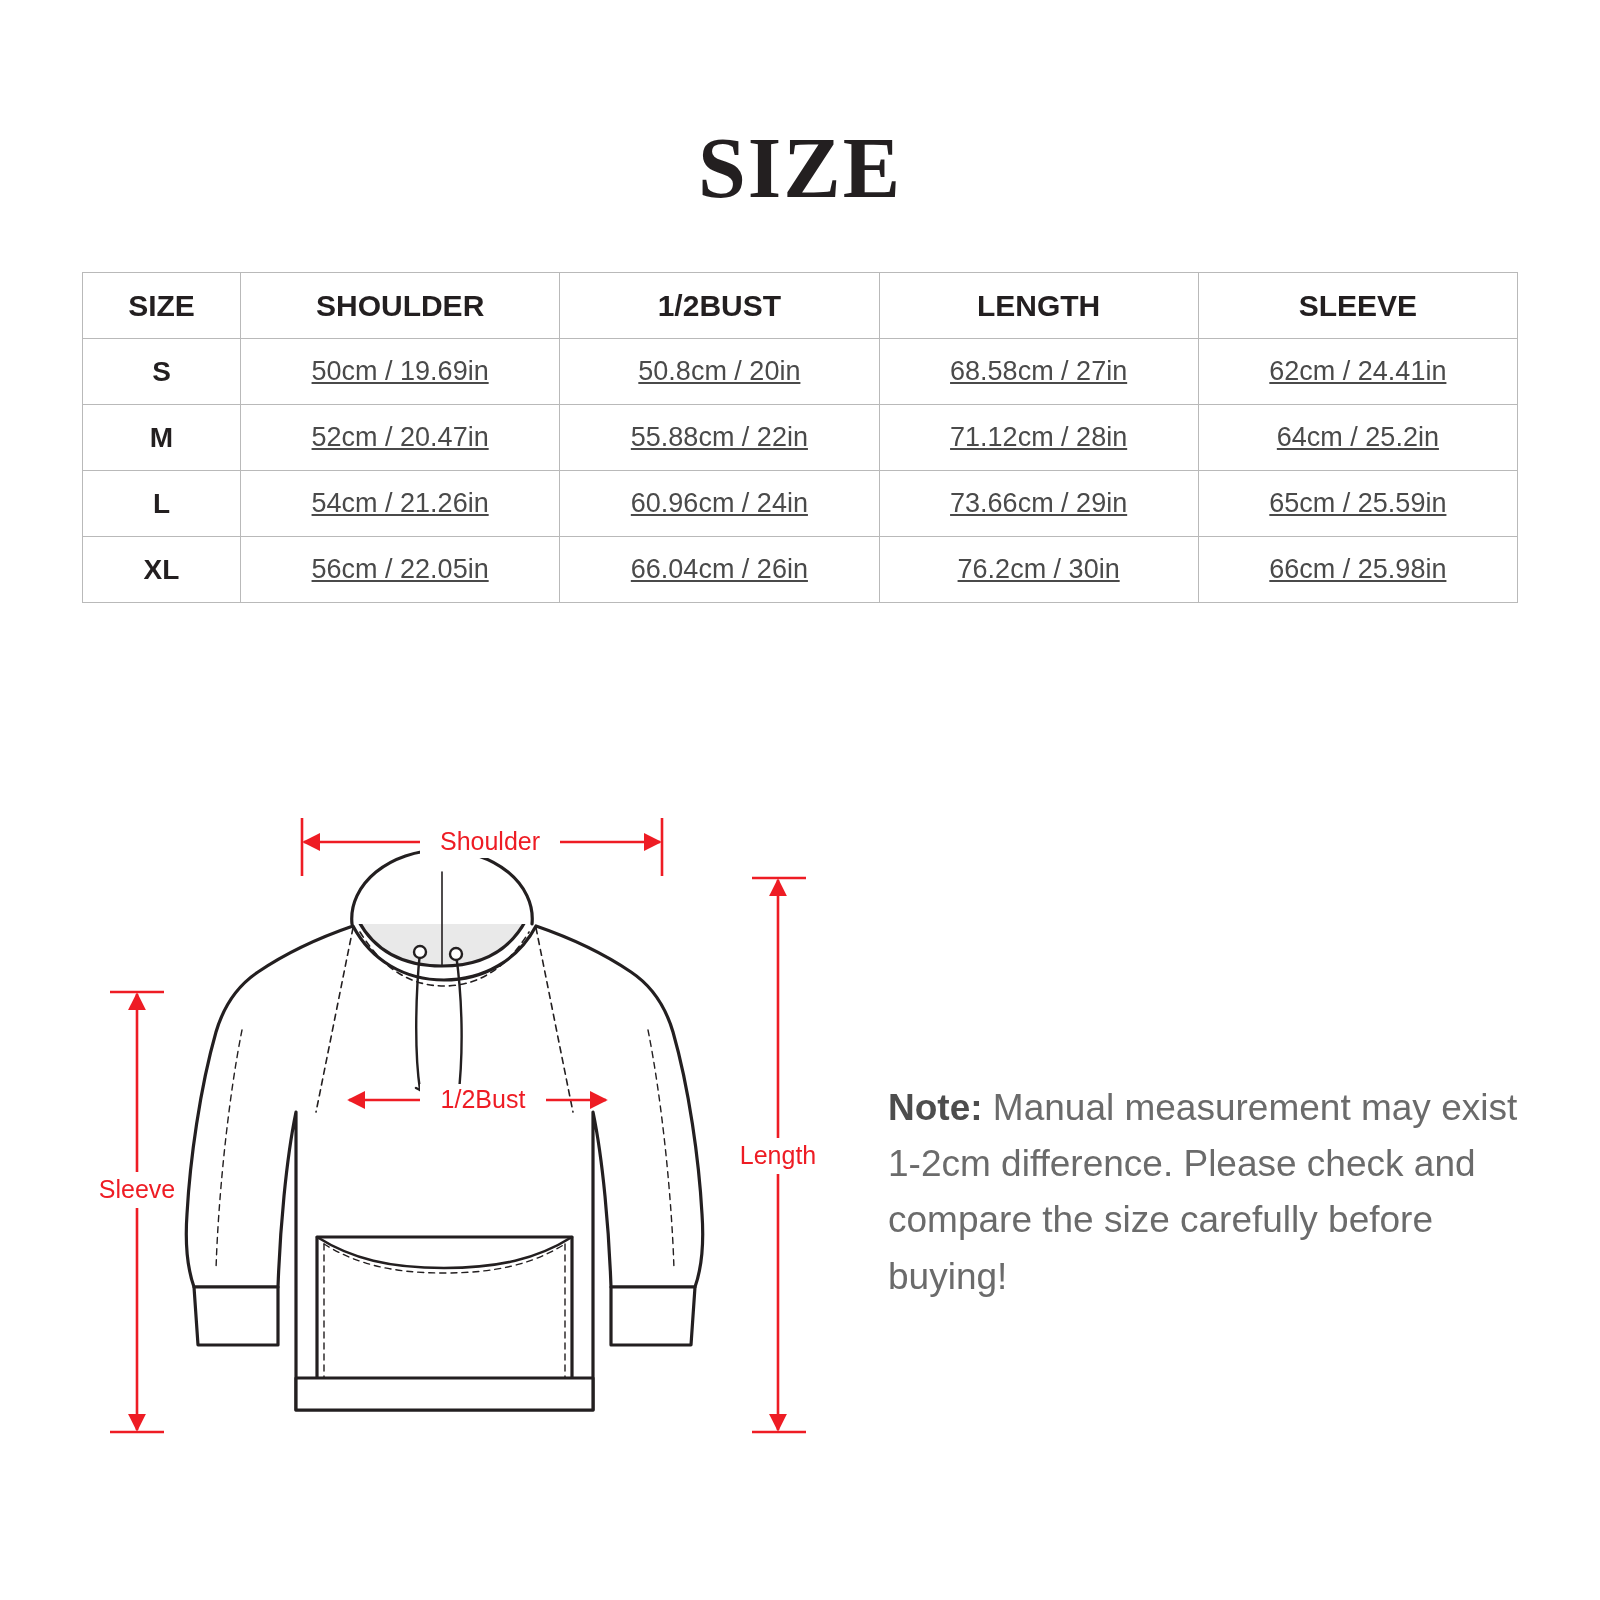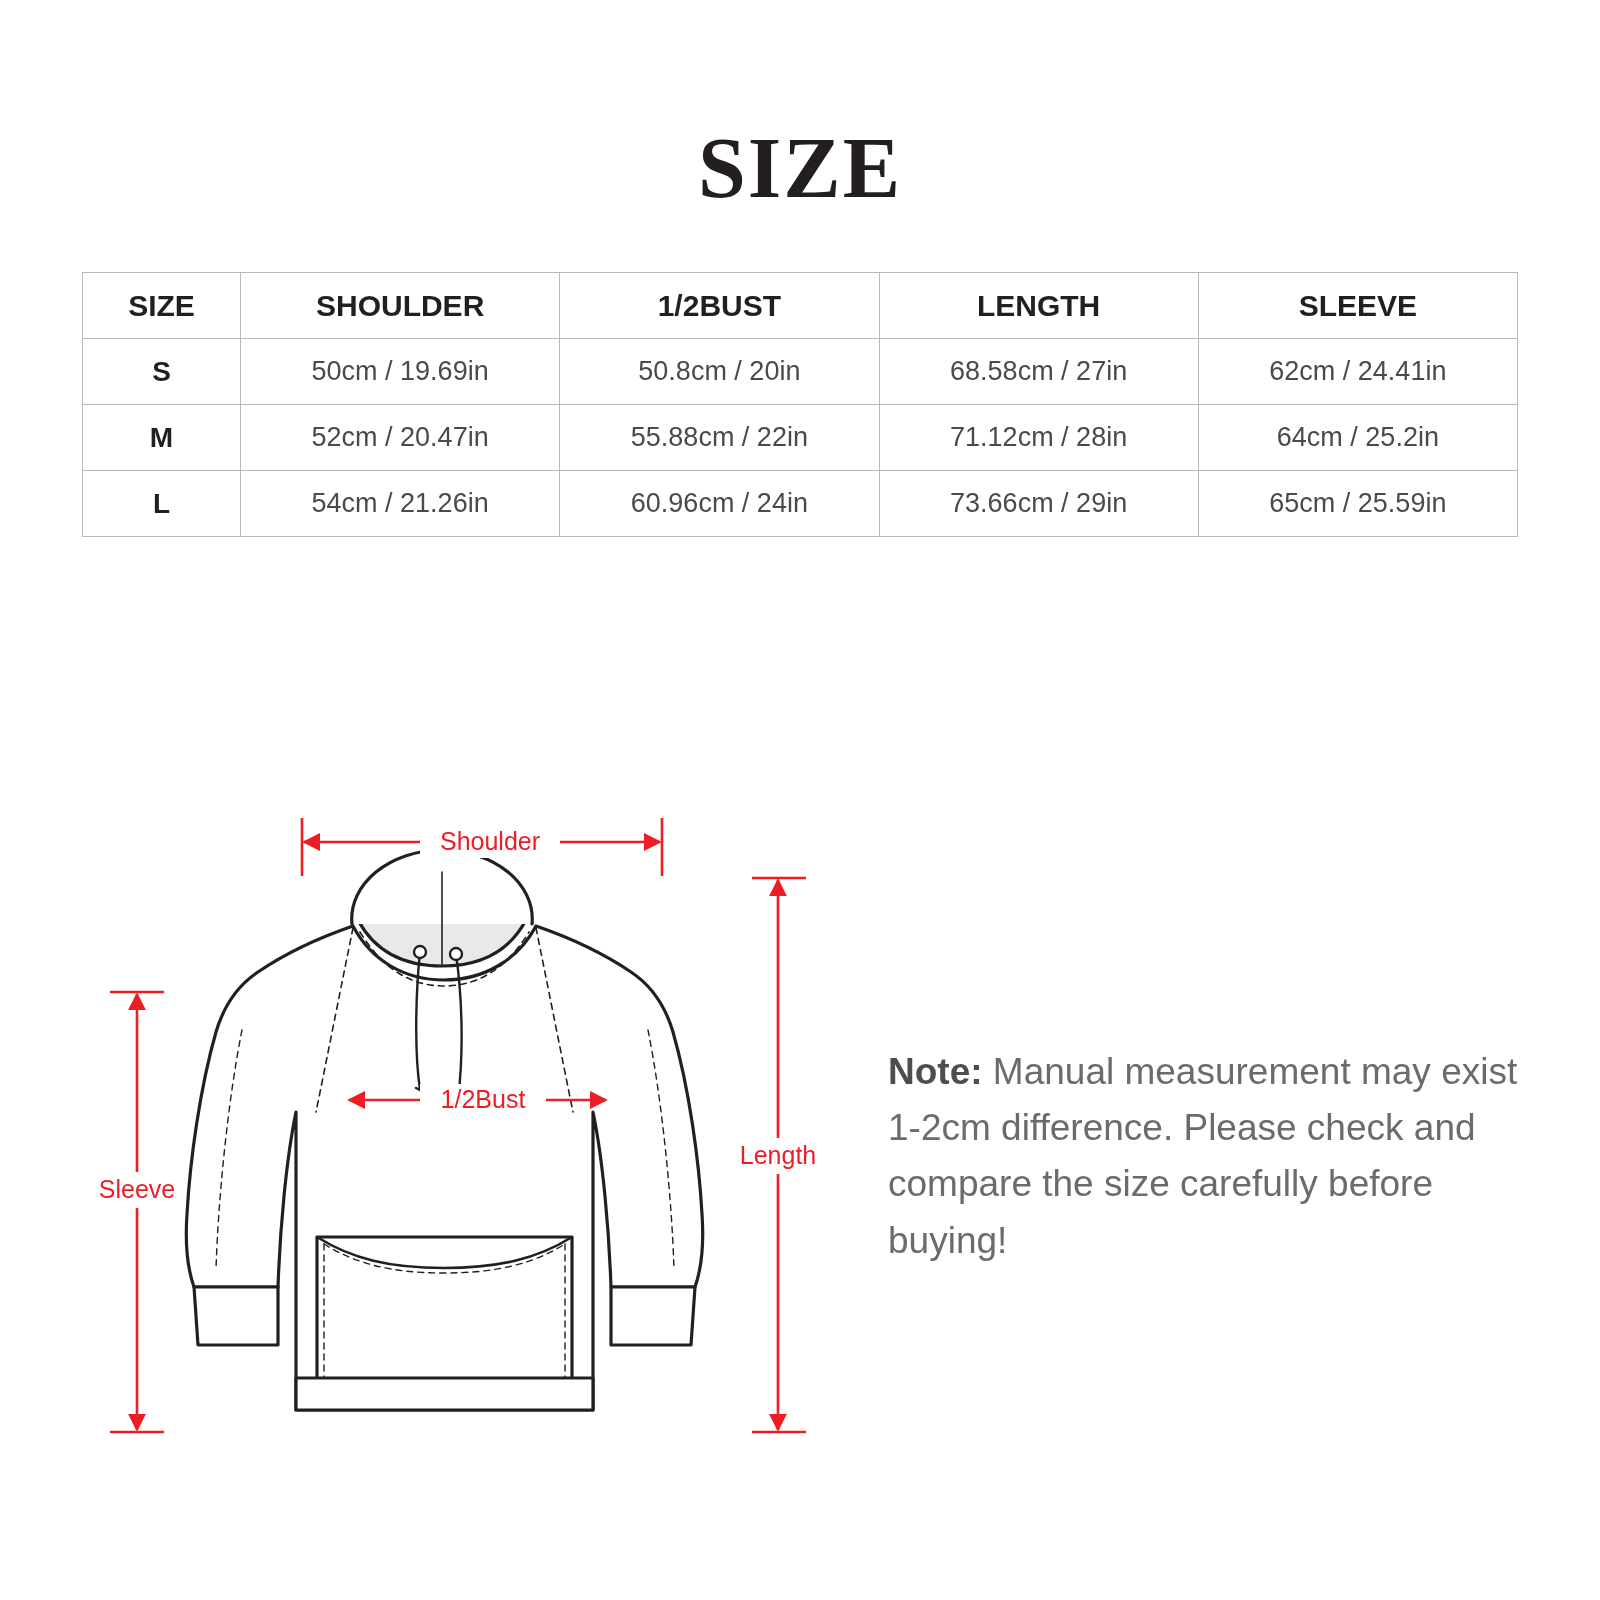--- a/index.html
+++ b/index.html
@@ -55,39 +55,40 @@
   }
   table.size-table td.sz {
     font-size: 28px;
     font-weight: 700;
     color: #231f20;
   }
   table.size-table td.val {
     font-size: 27px;
     font-weight: 400;
     color: #4a4a4a;
+    text-decoration: underline;
   }
   col.c-size  { width: 158px; }
   col.c-other { width: auto; }
 
   
   .diagram {
     position: absolute;
     left: 90px;
     top: 800px;
     width: 790px;
     height: 700px;
   }
   .diagram svg { display: block; }
 
   
   .note {
     position: absolute;
     left: 888px;
-    top: 1044px;
+    top: 1080px;
     width: 640px;
     font-size: 37px;
     line-height: 1.52;
     color: #6b6b6b;
   }
   .note b {
     color: #4d4d4d;
     font-weight: 700;
   }
 </style>
@@ -128,20 +129,27 @@
         <td class="val">55.88cm / 22in</td>
         <td class="val">71.12cm / 28in</td>
         <td class="val">64cm / 25.2in</td>
       </tr>
       <tr>
         <td class="sz">L</td>
         <td class="val">54cm / 21.26in</td>
         <td class="val">60.96cm / 24in</td>
         <td class="val">73.66cm / 29in</td>
         <td class="val">65cm / 25.59in</td>
+      </tr>
+      <tr>
+        <td class="sz">XL</td>
+        <td class="val">56cm / 22.05in</td>
+        <td class="val">66.04cm / 26in</td>
+        <td class="val">76.2cm / 30in</td>
+        <td class="val">66cm / 25.98in</td>
       </tr>
     </tbody>
   </table>
 </div>
 
 <div class="diagram">
   <svg width="790" height="700" viewBox="0 0 790 700" xmlns="http://www.w3.org/2000/svg">
     <defs>
       <marker id="arrR" viewBox="0 0 10 10" refX="9" refY="5" markerWidth="7" markerHeight="7" orient="auto">
         <path d="M0,0 L10,5 L0,10 z" fill="#ee1c24"></path>

